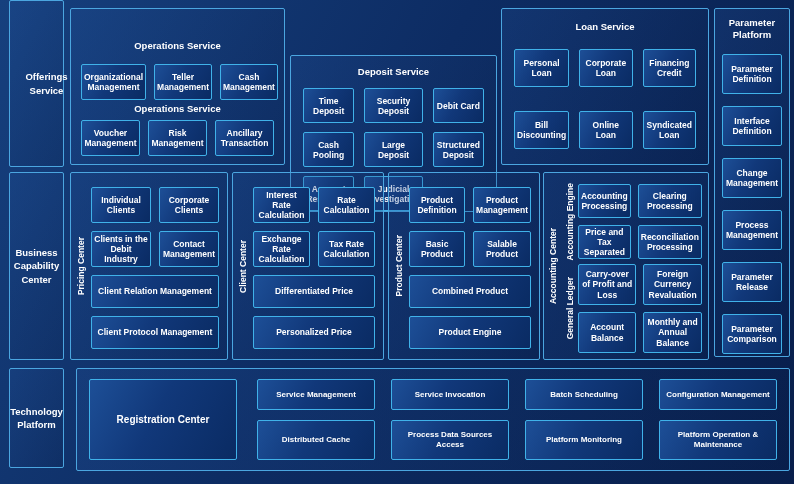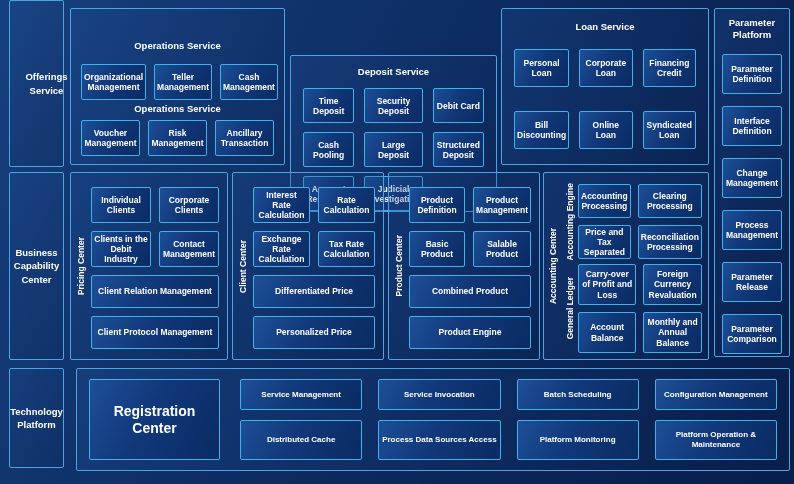--- a/index.html
+++ b/index.html
@@ -61,21 +61,21 @@
   .acct { left: 543px; top: 172px; width: 166px; height: 188px; display: flex; padding: 6px 8px 6px 0; }
   .acct > .vstrip { width: 17px; }
   .acct .col { flex: 1; display: flex; flex-direction: column; justify-content: center; }
   .acct-section { display: flex; flex: 1; }
   .acct-section > .vstrip { width: 17px; }
   .acct-section .grid2 { flex: 1; gap: 7px; align-content: center; }
   .acct-section.engine .box { height: 34px; }
   .acct-section.ledger .box { height: 41px; }
   
   .bottom { left: 76px; top: 368px; width: 714px; height: 103px; padding: 10px 12px; display: flex; gap: 20px; }
-  .bottom .reg { width: 131px; height: 100%; font-size: 14px; flex: none; }
+  .bottom .reg { width: 148px; height: 100%; font-size: 10px; flex: none; }
   .bgrid { flex: 1; display: grid; grid-template-columns: repeat(4,1fr); gap: 10px 16px; }
   .bgrid .box { font-size: 8px; }
 </style>
 </head>
 <body>
 
 <div id="stage">
 
   <div class="panel rail" id="rail-offerings">
     <span>Offerings Service</span>

